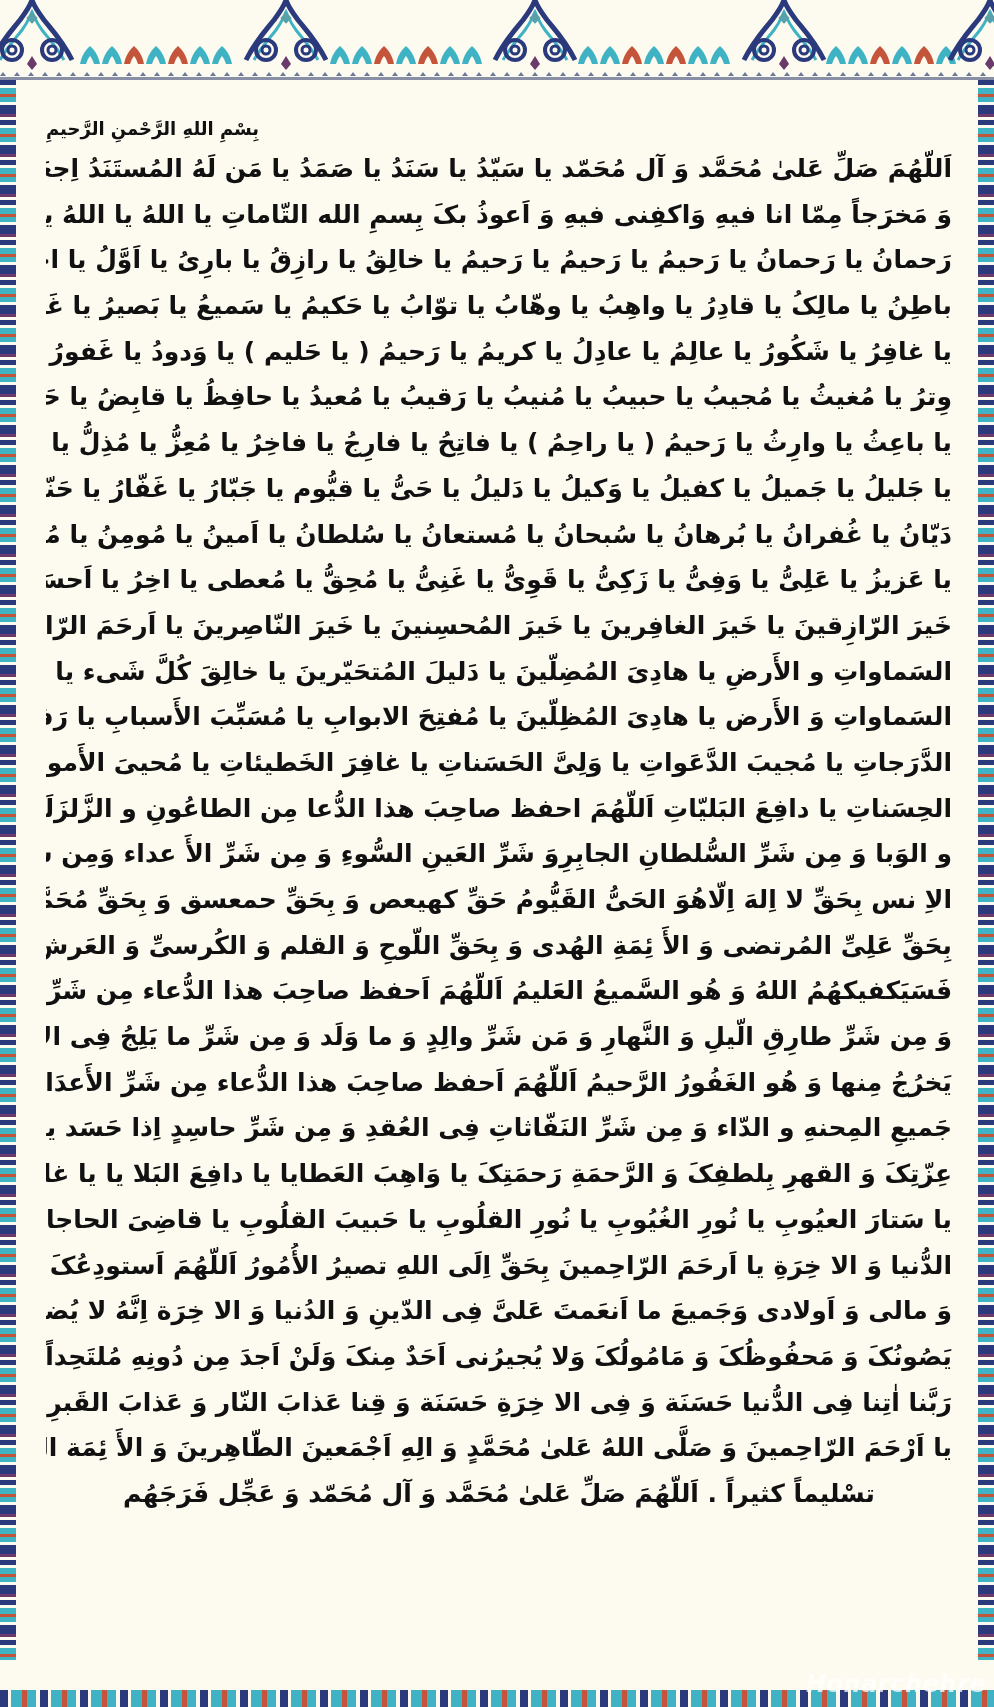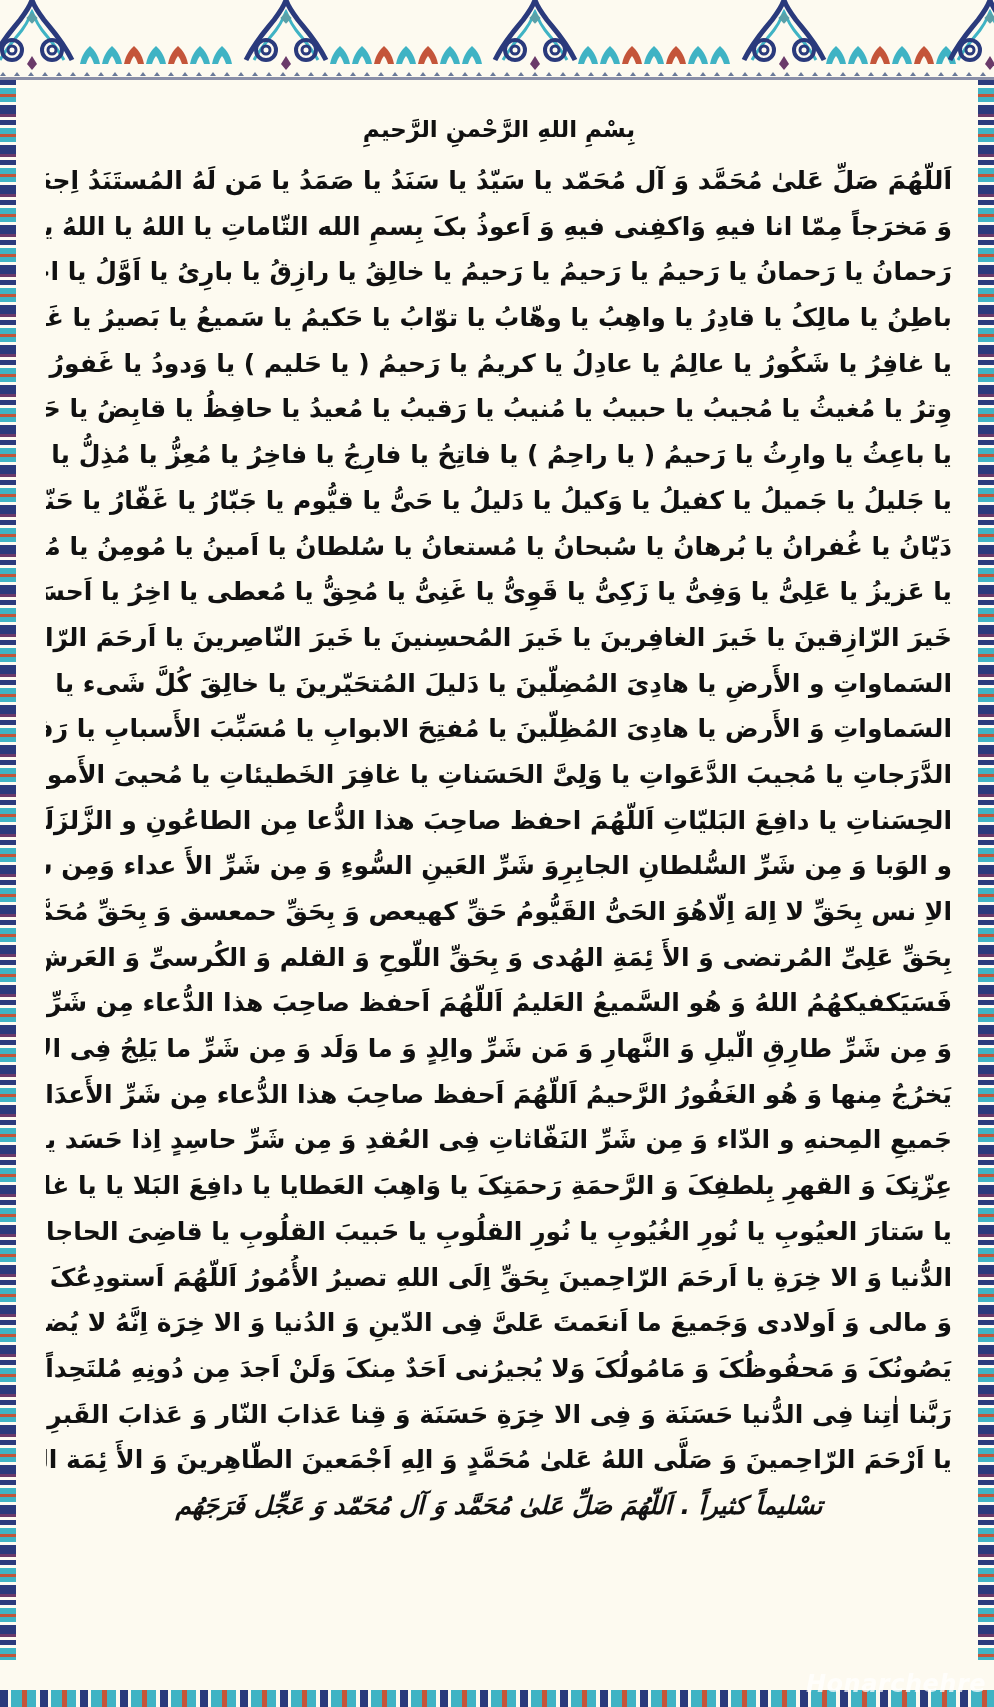--- a/index.html
+++ b/index.html
@@ -80,38 +80,37 @@
       right: 24px;
       top: 30px;
       direction: rtl;
       text-align: justify;
       color: #111111;
       font-family: "DejaVu Sans", sans-serif;
       font-weight: bold;
       font-size: 25px;
     }
     .title {
-      text-align: center;
-      font-size: 23px;
+      text-align: left;
+      font-size: 18px;
       line-height: 34px;
-      margin-bottom: 12px;
+      margin-bottom: 0;
     }
     .line {
       display: block;
       height: 45.7px;
       line-height: 45.7px;
       white-space: nowrap;
       text-align-last: justify;
       text-align: justify;
       overflow: hidden;
     }
     .line.last {
       text-align: center;
       text-align-last: center;
-      font-style: italic;
     }
     .watermark {
       position: absolute;
       right: 8px;
       top: 1670px;
       font-family: "DejaVu Sans", sans-serif;
       font-style: italic;
       font-weight: bold;
       font-size: 24px;
       color: rgba(255,255,255,0.75);

